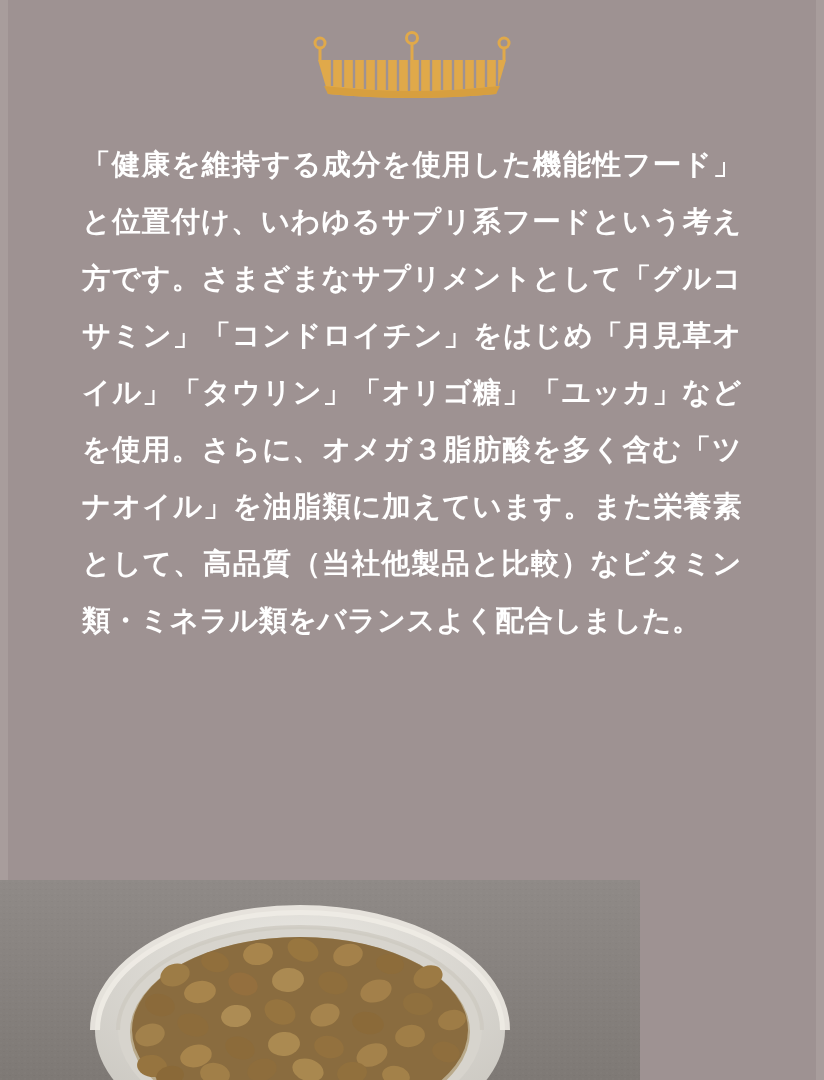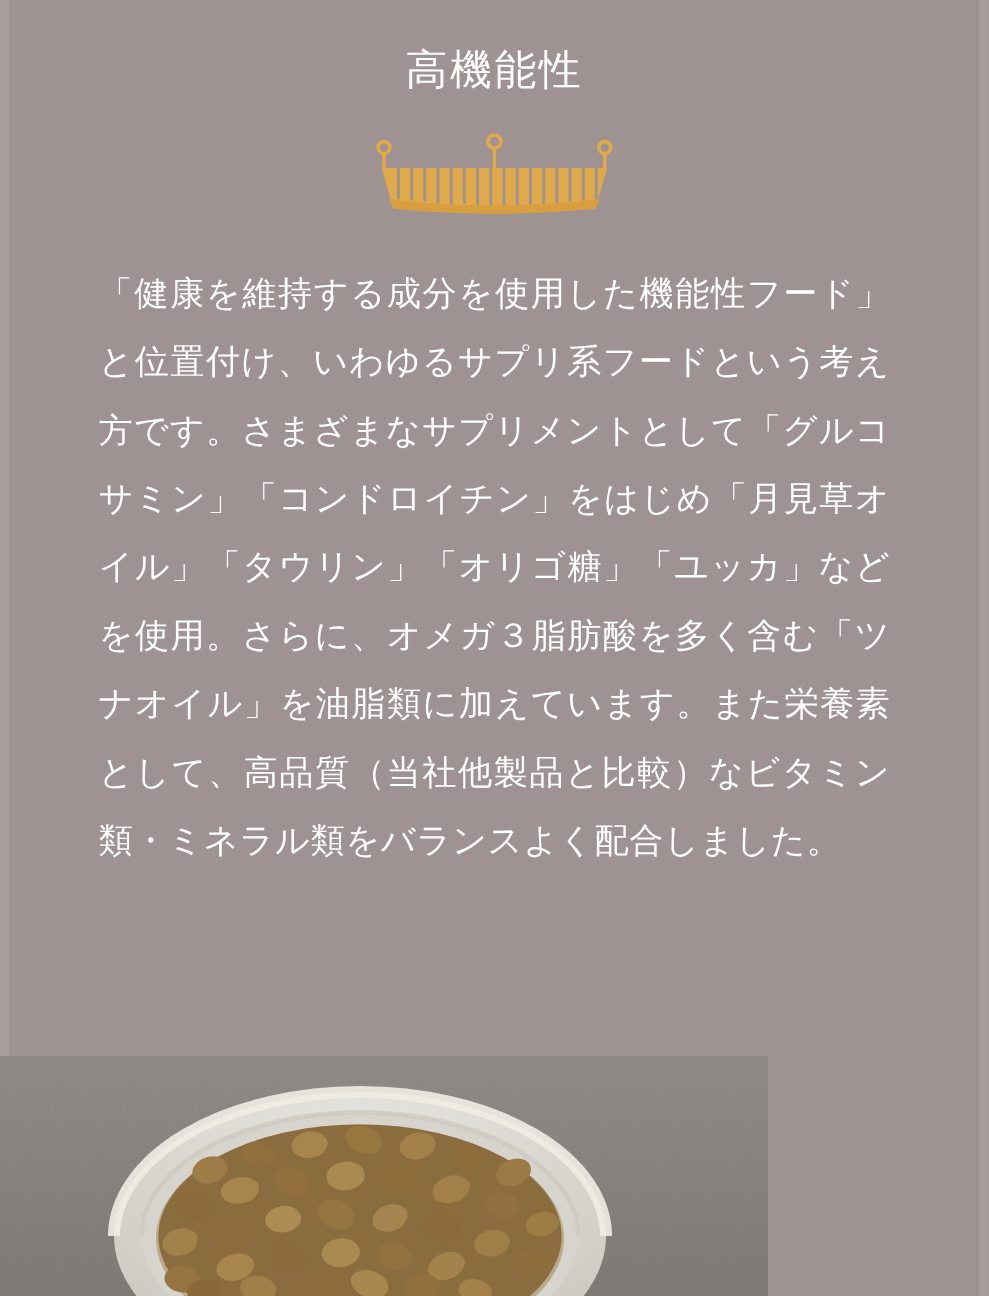--- a/index.html
+++ b/index.html
@@ -64,21 +64,21 @@
 
   .body-text {
     margin: 0;
     padding-top: 28px;
     color: #ffffff;
     font-size: 28.5px;
     line-height: 57px;
     text-align: justify;
     text-justify: inter-character;
     letter-spacing: 0.5px;
-    font-weight: 400;
+    font-weight: 700;
   }
 
   
   .photo {
     position: absolute;
     left: 0;
     bottom: 0;
     width: 640px;
     height: 200px;
     overflow: hidden;
@@ -89,21 +89,20 @@
 </head>
 <body>
 
 <div class="page">
 
   <div class="edge-left"></div>
   <div class="edge-right"></div>
 
   <div class="content">
 
-    <h1 class="title">高機能性</h1>
 
     <div class="crown-wrap">
       <span class="crown">
         <svg width="200" height="74" viewBox="0 0 200 74" xmlns="http://www.w3.org/2000/svg" aria-hidden="true">
 
           <path d="M6 30 L194 30 L184 64 Q100 72 16 64 Z" fill="#e0a94a"></path>
 
           <path d="M12 56 Q100 66 188 56 L184 64 Q100 72 16 64 Z" fill="#d79f3f"></path>
 
           <g stroke="#9e9292" stroke-width="2.4">

